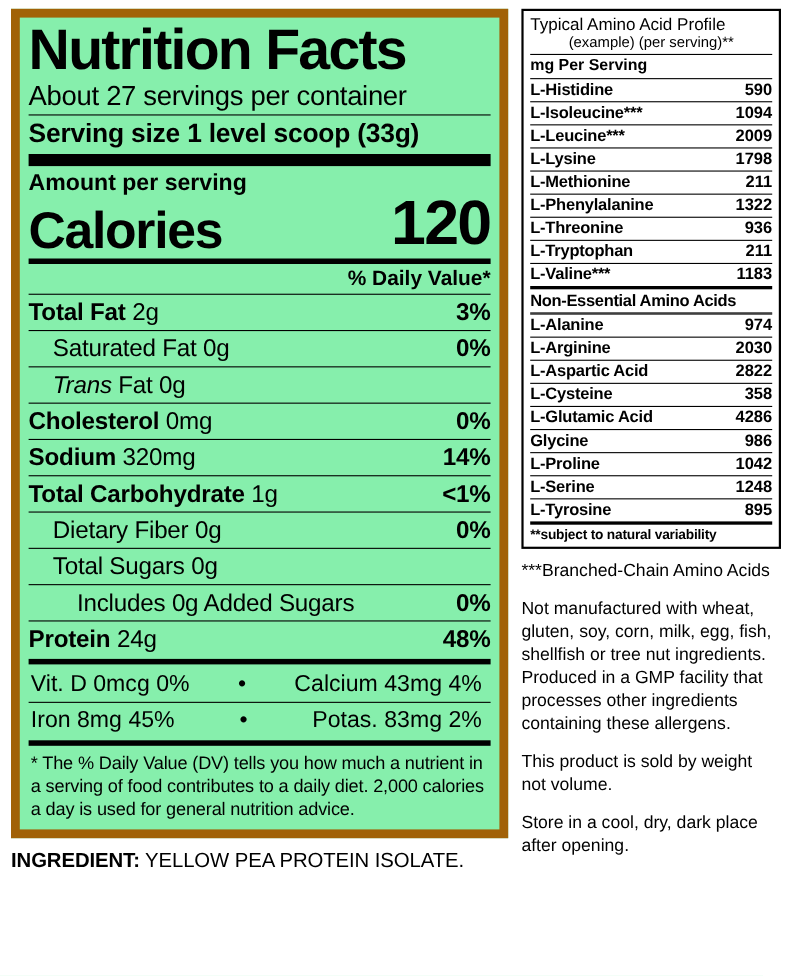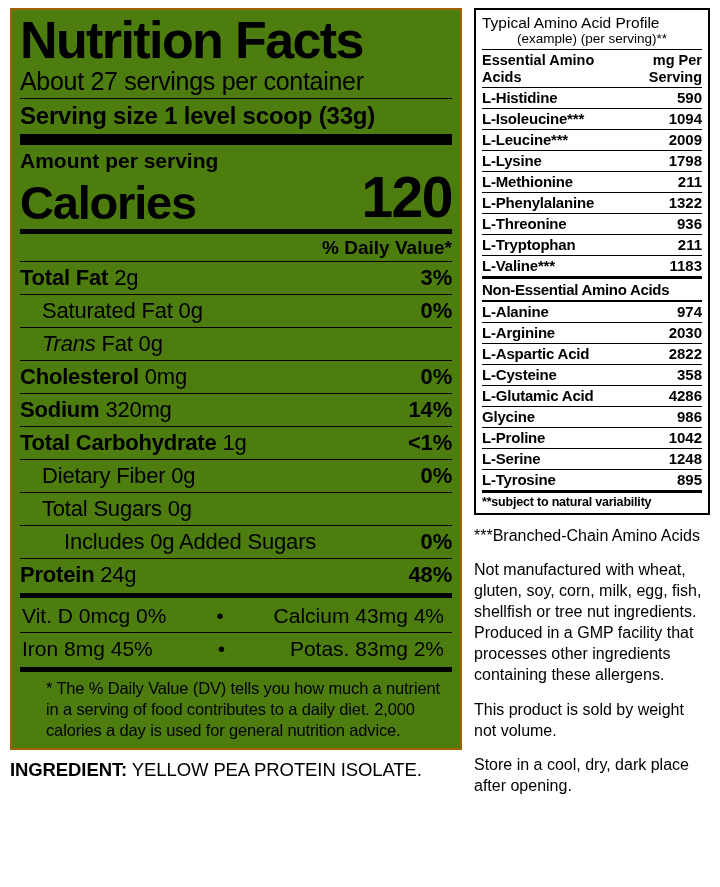--- a/index.html
+++ b/index.html
@@ -15,23 +15,23 @@
     position: relative;
     width: 720px; height: 887px;
     padding: 8px 10px;
     display: flex;
     gap: 12px;
   }
 
   
   .nf-col { width: 452px; flex: 0 0 452px; }
   .nf-panel {
-    border: 2px solid #a16207;
+    border: 8px solid #a16207;
     padding: 4px 8px 6px 8px;
-    background: #4d7c0f;
+    background: #86efac;
   }
   .nf-title {
     font-family: "Liberation Sans", sans-serif;
     font-weight: 700;
     font-size: 52px;
     line-height: 0.95;
     letter-spacing: -1.6px;
     margin: 2px 0 0 0;
     white-space: nowrap;
   }
@@ -102,21 +102,20 @@
     padding: 4px 2px;
   }
   .vitrow .c1 { flex: 1 1 auto; }
   .vitrow .dot { width: 38px; text-align: center; }
   .vitrow .c2 { flex: 1 1 auto; text-align: right; padding-right: 6px; }
   .footnote {
     font-size: 16.5px;
     line-height: 1.25;
     padding: 4px 2px 2px 2px;
     letter-spacing: -0.15px;
-    margin-left: 24px;
   }
   .ingredient {
     font-size: 18.5px;
     margin-top: 9px;
     letter-spacing: -0.1px;
   }
   .ingredient .ing-label { font-weight: 700; text-align: center; }
 
   
   .aa-col { width: 236px; flex: 0 0 236px; }
@@ -284,21 +283,20 @@
   </div>
 
   <div class="aa-col">
     <div class="aa-panel">
       <div class="aa-title">
         <span>Typical Amino Acid Profile</span>
         <span class="sub">(example) (per serving)**</span>
       </div>
 
       <div class="aa-head">
-        <span class="left">Essential Amino Acids</span>
         <span class="right">mg Per Serving</span>
       </div>
 
       <div id="aa-essential">
           <div class="aa-row">
             <span class="name">L-Histidine</span>
             <span class="val">590</span>
           </div>
           <div class="aa-row">
             <span class="name">L-Isoleucine***</span>

